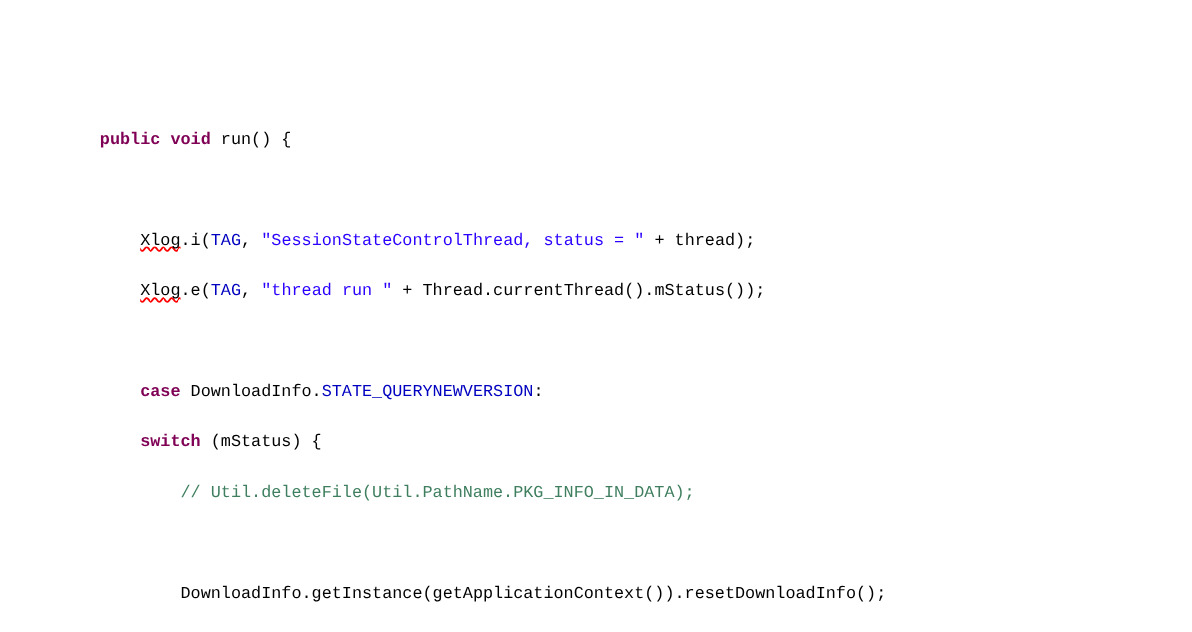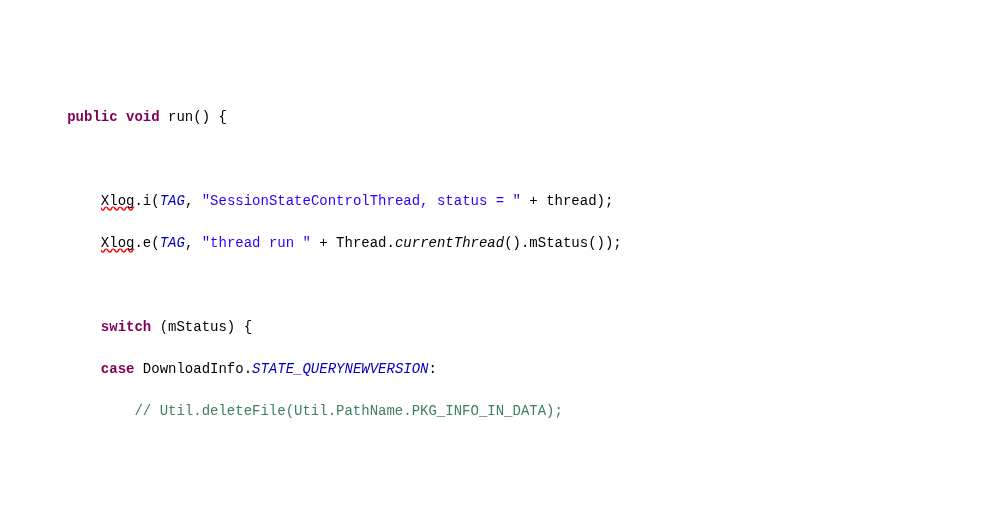--- a/index.html
+++ b/index.html
@@ -10,45 +10,46 @@
     line-height: 1.5;
     background: #ffffff;
     color: #000000;
     white-space: pre;
     overflow: hidden;
   }
   .code-area {
     padding: 2px 0 0 0;
   }
   .line {
-    padding-left: 0;
+    padding-left: 16px;
     min-height: 21px;
   }
   .kw { color: #7f0055; font-weight: bold; }       
-  .const { color: #0000c0; font-style: italic; }   
-  .static-call { color: #000000; font-style: italic; } 
+  .const { color: #0000c0; }   
+  .static-call { color: #000000; } 
   .str { color: #2a00ff; }                         
   .comment { color: #3f7f5f; }                     
   .err { text-decoration: underline wavy #ff0000; text-decoration-skip-ink: none; }
 </style>
 </head>
 <body>
 
 
 
 <div class="code-area">
 <div class="line">        <span class="kw">public</span> <span class="kw">void</span><span> run() {</span></div>
 <div class="line"><span></span></div>
 <div class="line"><span>            </span><span class="err">Xlog</span><span>.i(</span><span class="const">TAG</span><span>, </span><span class="str">"SessionStateControlThread, status = "</span><span> + thread);</span></div>
 <div class="line"><span>            </span><span class="err">Xlog</span><span>.e(</span><span class="const">TAG</span><span>, </span><span class="str">"thread run "</span><span> + Thread.</span><span class="static-call">currentThread</span><span>().mStatus());</span></div>
 <div class="line"><span></span></div>
+<div class="line"><span>            </span><span class="kw">case</span><span> DownloadInfo.</span><span class="const">STATE_QUERYNEWVERSION</span><span>:</span></div>
 <div class="line"><span>            </span><span class="kw">switch</span><span> (mStatus) {</span></div>
-<div class="line"><span>            </span><span class="kw">case</span><span> DownloadInfo.</span><span class="const">STATE_QUERYNEWVERSION</span><span>:</span></div>
 <div class="line"><span>                </span><span class="comment">// Util.deleteFile(Util.PathName.PKG_INFO_IN_DATA);</span></div>
 <div class="line"><span></span></div>
+<div class="line"><span>                </span><span>DownloadInfo.</span><span class="static-call">getInstance</span><span>(getApplicationContext()).resetDownloadInfo();</span></div>
 
 
 
 
 
 
 
 
 
 

